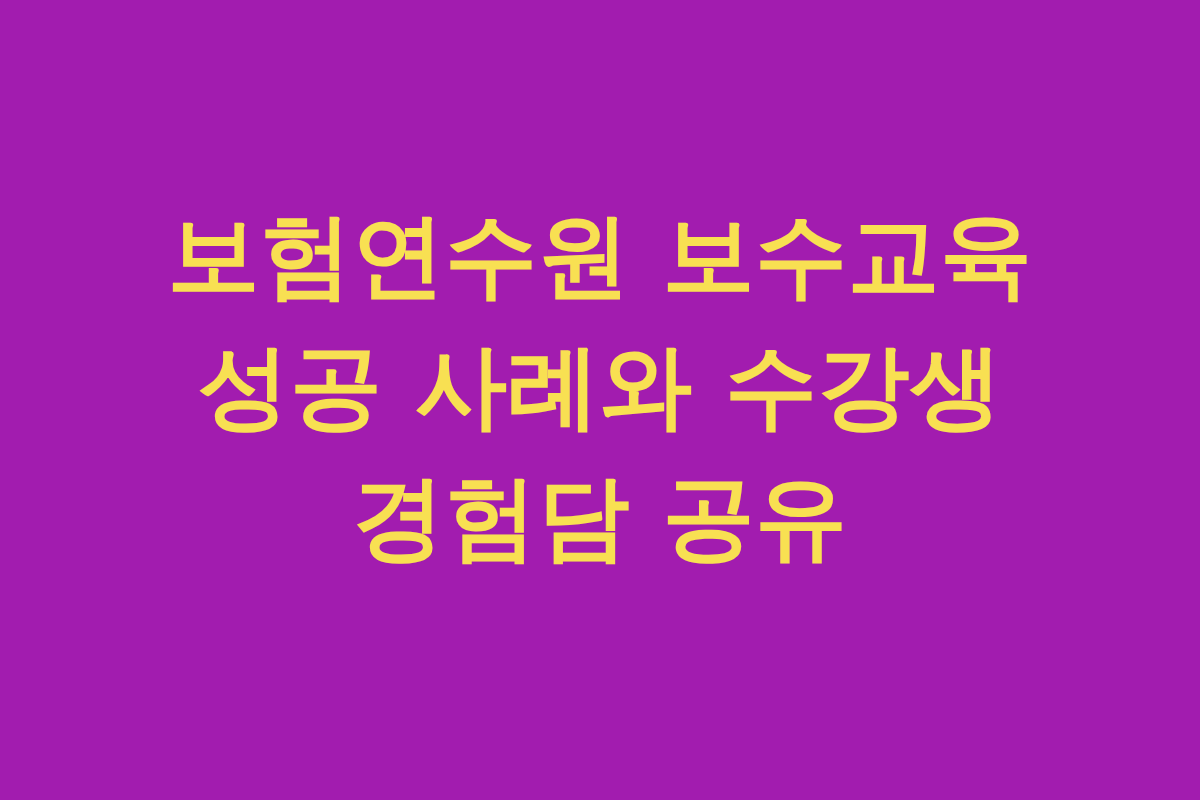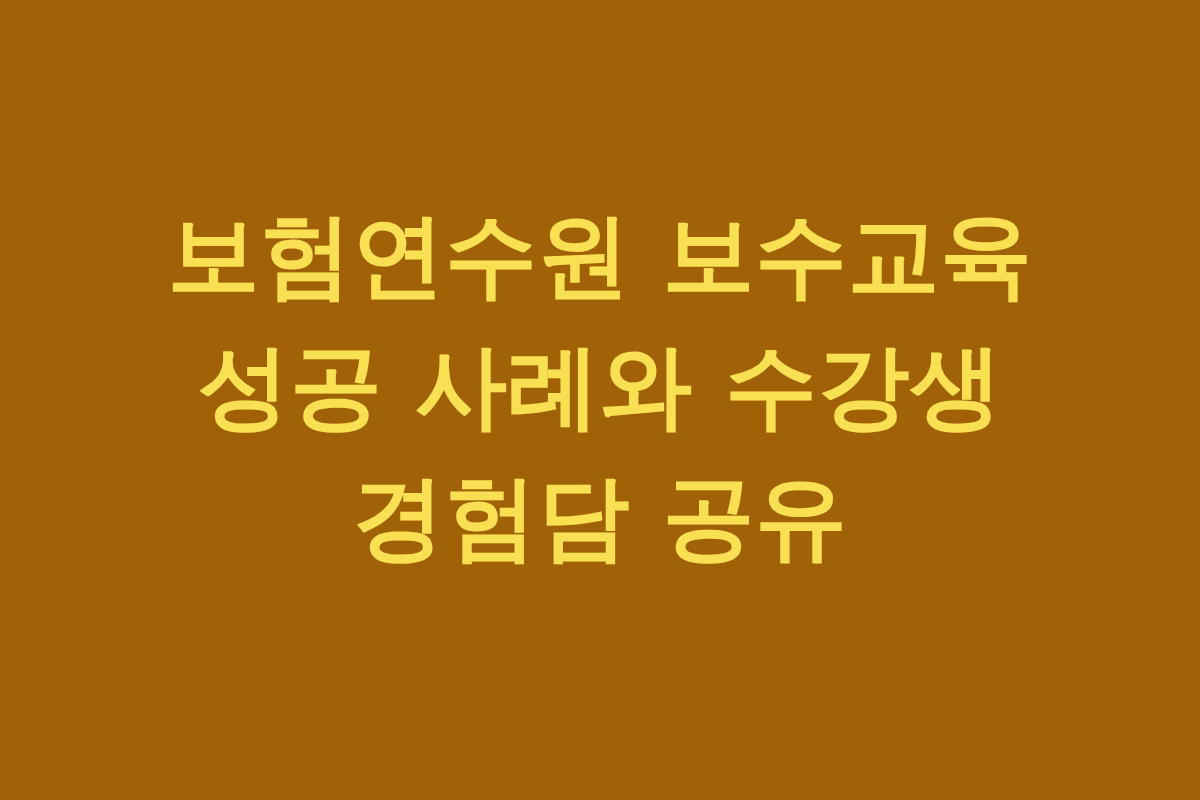--- a/index.html
+++ b/index.html
@@ -47,19 +47,19 @@
     letter-spacing: 0.5px;
     word-break: keep-all;
     overflow-wrap: break-word;
     text-rendering: optimizeLegibility;
     -webkit-font-smoothing: antialiased;
   }
 </style>
 </head>
 <body>
 
-<div id="card" style="background: #a16207;">
+<div id="card" style="background: #a21caf;">
 
   <div id="headline-wrap">
     <h1 id="headline" style="color: rgb(248, 224, 82); text-align: center;">보험연수원 보수교육 성공 사례와 수강생 경험담 공유</h1>
   </div>
 
 </div>
 
 </body></html>

